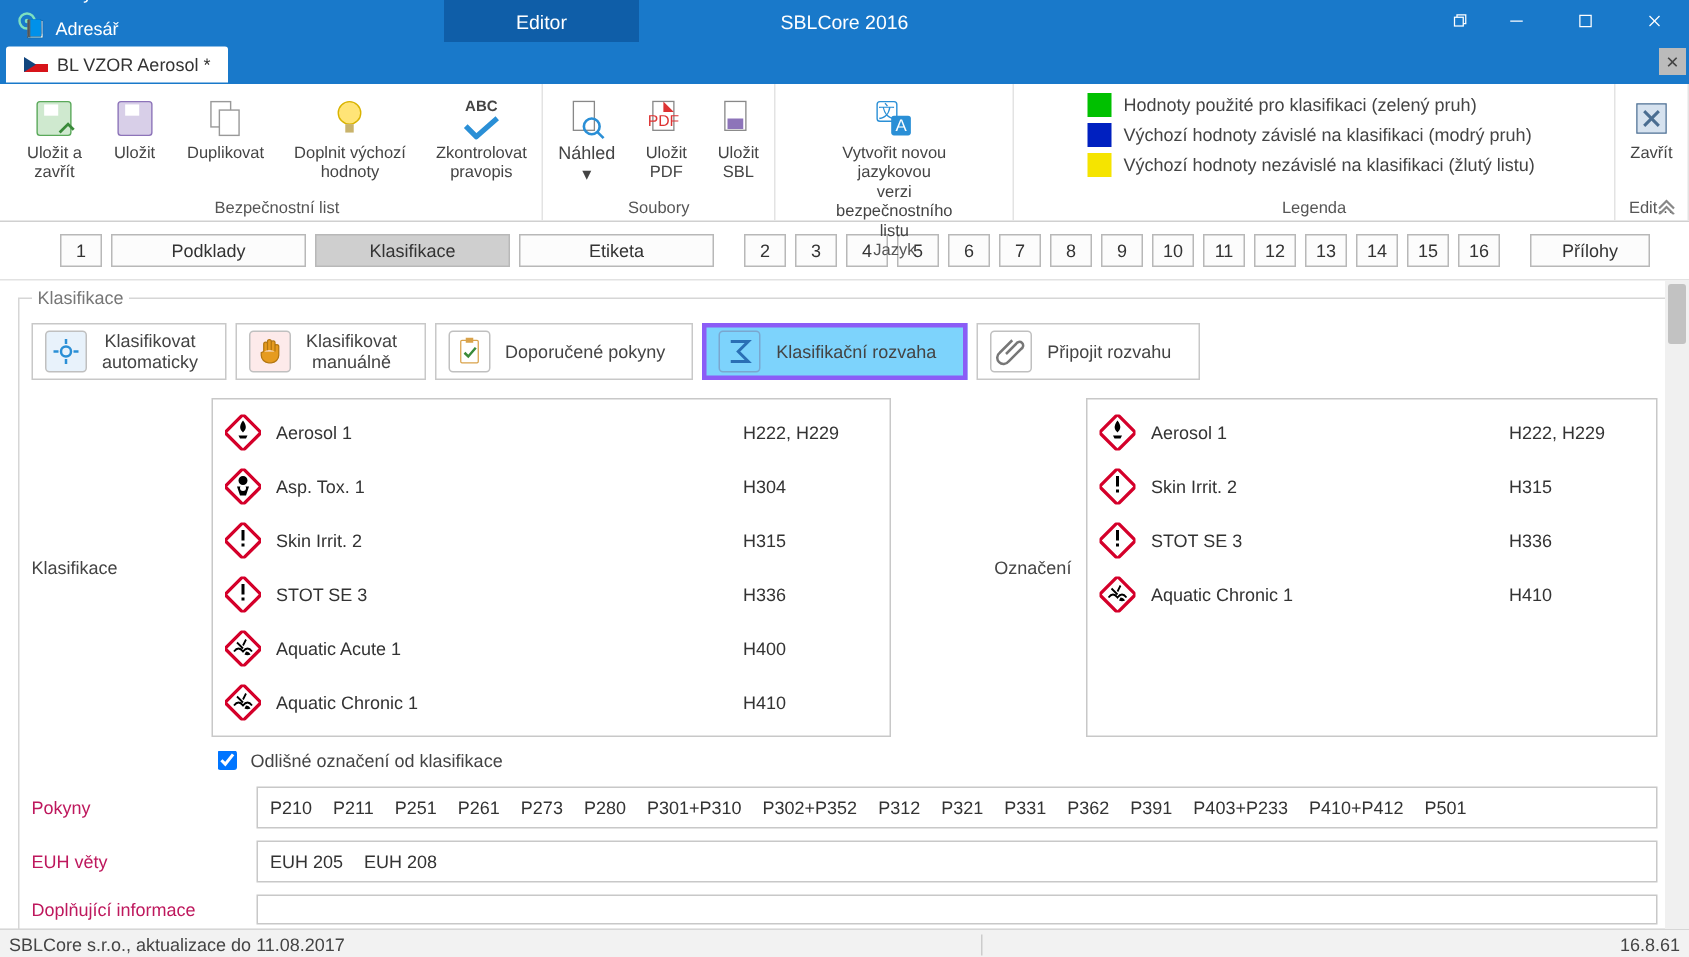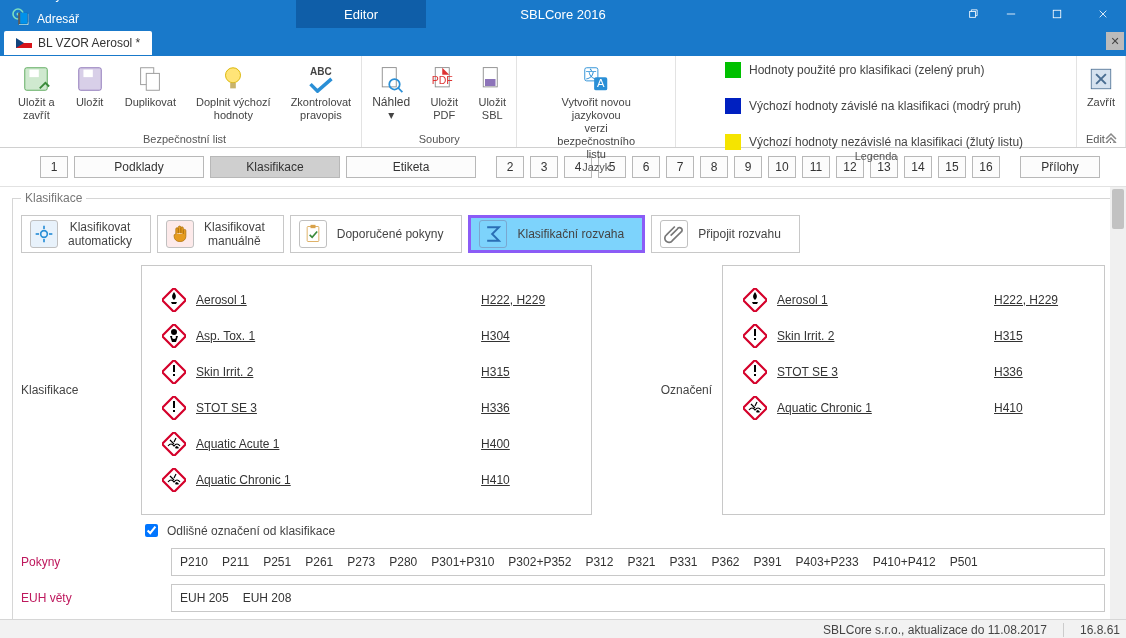--- a/index.html
+++ b/index.html
@@ -24,21 +24,21 @@
 
   
   .ribbon { background:#fff; border-bottom:1px solid #d0d0d0; display:flex; height:92px; padding:0 0 0 8px; position:relative;}
   .rgroup { display:flex; flex-direction:column; align-items:center; padding:0 4px; border-right:1px solid #e3e3e3; }
   .rgroup:last-child { border-right:none; }
   .rgroup .row { display:flex; gap:8px; align-items:flex-start; padding-top:6px;}
   .rbtn { display:flex; flex-direction:column; align-items:center; justify-content:flex-start; width:auto; min-width:40px; padding:0 6px; cursor:pointer; text-align:center; color:#444;}
   .rbtn .ricon { height:34px; display:flex; align-items:center; justify-content:center;}
   .rbtn .rlabel { font-size:11px; line-height:13px; max-width:90px;}
   .rgroup .gname { font-size:11px; color:#555; margin-top:auto; margin-bottom:2px; }
-  .legend { display:flex; flex-direction:column; gap:20px; padding:6px 10px 0 6px; font-size:12px; color:#444; }
+  .legend { display:flex; flex-direction:column; gap:4px; padding:6px 10px 0 6px; font-size:12px; color:#444; }
   .legend-row { display:flex; gap:8px; align-items:center; }
   .swatch { width:16px; height:16px; }
   .ribbon-chevron { position:absolute; right:6px; bottom:2px; width:16px; height:14px; color:#888; }
 
   
   .pages-row { display:flex; gap:6px; padding:8px 40px; align-items:center; border-bottom:1px solid #e2e2e2; background:#fff; }
   .page-btn { border:1px solid #b8b8b8; background:#fcfcfc; min-width:28px; height:22px; display:flex; align-items:center; justify-content:center; cursor:pointer; padding:0 4px;}
   .page-btn.wide { min-width:130px; }
   .page-btn.active { background:#cfcfcf; }
   .page-btn.spacer { border:none; background:none; cursor:default; min-width:8px; }
@@ -49,36 +49,36 @@
   fieldset.klas > legend { font-size:12px; color:#777; padding:0 4px; }
 
   .action-row { display:flex; gap:6px; margin-bottom:12px; }
   .action-btn { border:1px solid #c8c8c8; background:#fff; display:flex; align-items:center; gap:10px; padding:4px 18px 4px 8px; height:38px; cursor:pointer; color:#444;}
   .action-btn.active { border:3px solid #8b5cf6; background:#7dd3fc; }
   .action-btn .aicon { width:28px; height:28px; display:flex; align-items:center; justify-content:center; border:1px solid #c0c0c0; border-radius:3px; }
   .action-btn .alabel { text-align:center; line-height:14px; font-size:12px; }
 
   .grid2 { display:flex; gap:10px; }
   .col-label { width:110px; color:#444; display:flex; align-items:center; }
-  .box { border:1px solid #c8c8c8; background:#fff; padding:20px;text-decoration:underline; }
+  .box { border:1px solid #c8c8c8; background:#fff; padding:8px; }
   .hazard-list { display:flex; flex-direction:column; gap:8px;}
   .hazard-row { display:flex; align-items:center; gap:10px; height:28px;}
   .hazard-pic { width:24px; height:24px; }
   .hazard-name { flex:1; }
   .hazard-code { width:90px; }
 
   .check-row { display:flex; align-items:center; gap:6px; margin-top:6px; color:#444;}
   .tag-box { border:1px solid #c8c8c8; padding:6px 8px; display:flex; flex-wrap:wrap; gap:14px; }
   .form-row { display:flex; align-items:center; margin-top:8px; gap:10px; }
   .form-row .lbl { width:140px; color:#be185d; }
   .form-row .val { flex:1; }
   .inputlike { border:1px solid #c8c8c8; padding:4px 8px; min-height:20px; }
 
   
-  .statusbar { height:20px; background:#f2f2f2; border-top:1px solid #d6d6d6; display:flex; align-items:center; justify-content:flex-end; padding:0 6px; gap:16px; color:#444;}
+  .statusbar { height:20px; background:#f2f2f2; border-top:1px solid #d6d6d6; display:flex; align-items:center; justify-content:space-between; padding:0 6px; gap:16px; color:#444;}
   .statusbar .sep { width:1px; height:14px; background:#ccc; }
 
   
   .vscroll { position:absolute; right:0; top:0; bottom:0; width:16px; background:#f0f0f0; }
   .vscroll .thumb { position:absolute; left:2px; right:2px; top:2px; height:40px; background:#c2c2c2; border-radius:2px; }
 
   .side-scroll-hint { position:absolute; right:0; top:146px; width:14px; height:50px; background:#c8c8c8; border-radius:2px;}
 
   
   .flag-cz { width:16px; height:10px; display:inline-block; position:relative; overflow:hidden;}

